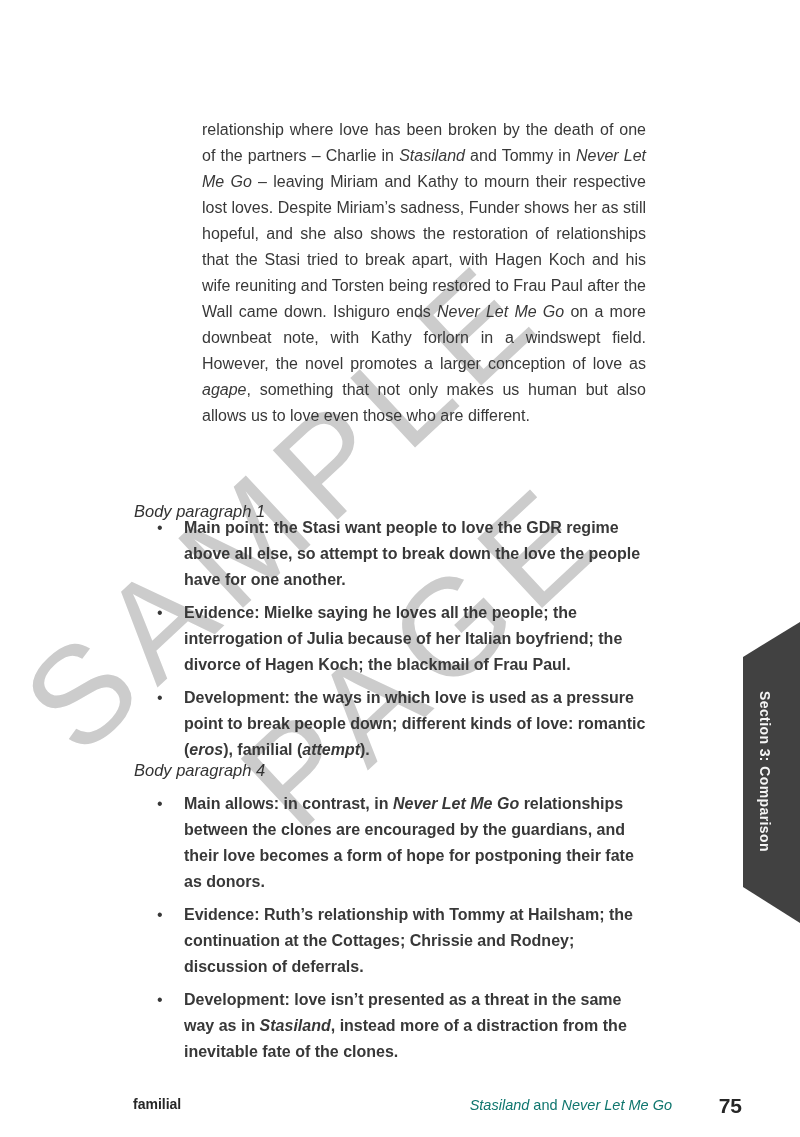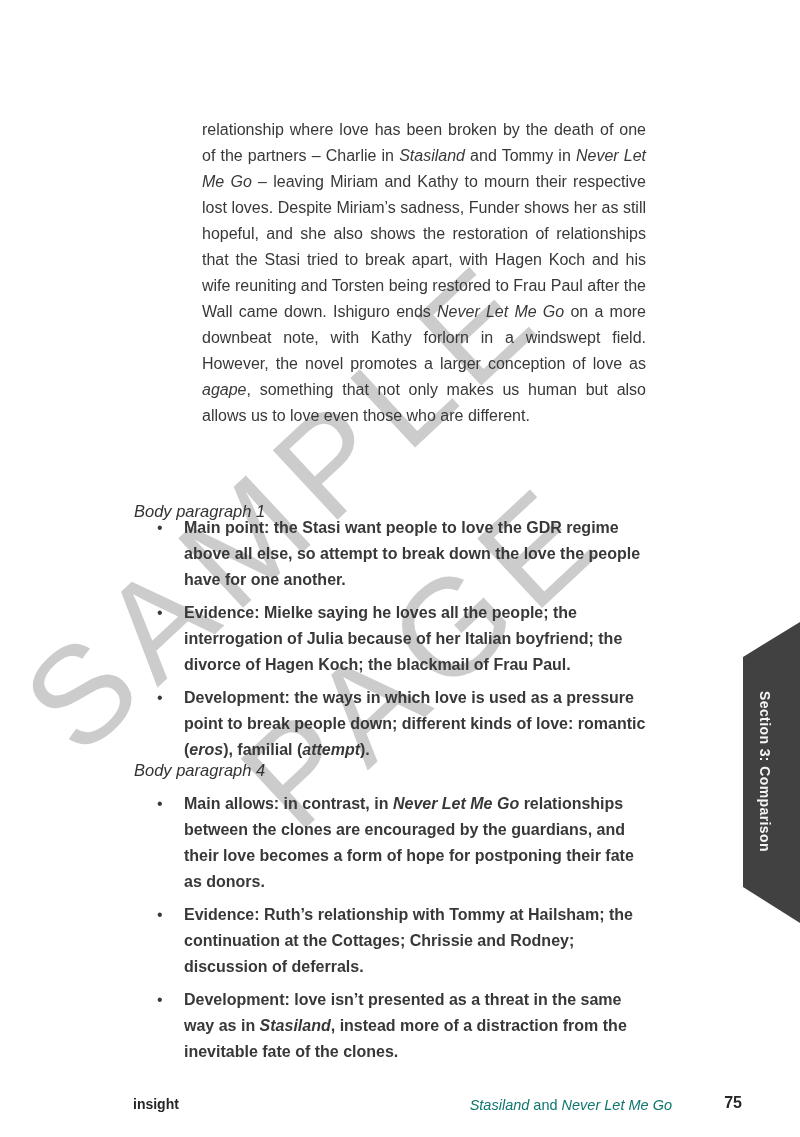--- a/index.html
+++ b/index.html
@@ -54,21 +54,21 @@
   
   .footer-brand {
     position:absolute; left:133px; top:1064px;
     font-size:14px; font-weight:bold; color:#262626;
   }
   .footer-title {
     position:absolute; right:128px; top:1065px; font-size:14.5px; color:#0f766e;
   }
   .footer-page {
     position:absolute; right:58px; top:1062px;
-    font-size:16px; font-weight:bold; color:#262626;
+    font-size:21px; font-weight:bold; color:#262626;
   }
 </style>
 </head>
 <body>
 
 <div class="page">
 
   <div class="watermark">
     <div>SAMPLE</div>
     <div>PAGE</div>
@@ -106,21 +106,21 @@
       <div class="bullet">
         <span class="dot">•</span>
         <span class="btext"><span>Evidence: Ruth’s relationship with Tommy at Hailsham; the continuation at the Cottages; Chrissie and Rodney; discussion of deferrals.</span></span>
       </div>
       <div class="bullet">
         <span class="dot">•</span>
         <span class="btext"><span>Development: love isn’t presented as a threat in the same way as in </span><span class="it">Stasiland</span><span>, instead more of a distraction from the inevitable fate of the clones.</span></span>
       </div>
     </div>
 
-    <div class="footer-brand">insight</div>
+    <div class="footer-brand">familial</div>
     <div class="footer-title"><span class="it">Stasiland</span><span> and </span><span class="it">Never Let Me Go</span></div>
     <div class="footer-page">75</div>
 
   </div>
 
   <div class="tab">
     <span class="tab-label">Section 3: Comparison</span>
   </div>
 
 </div>

